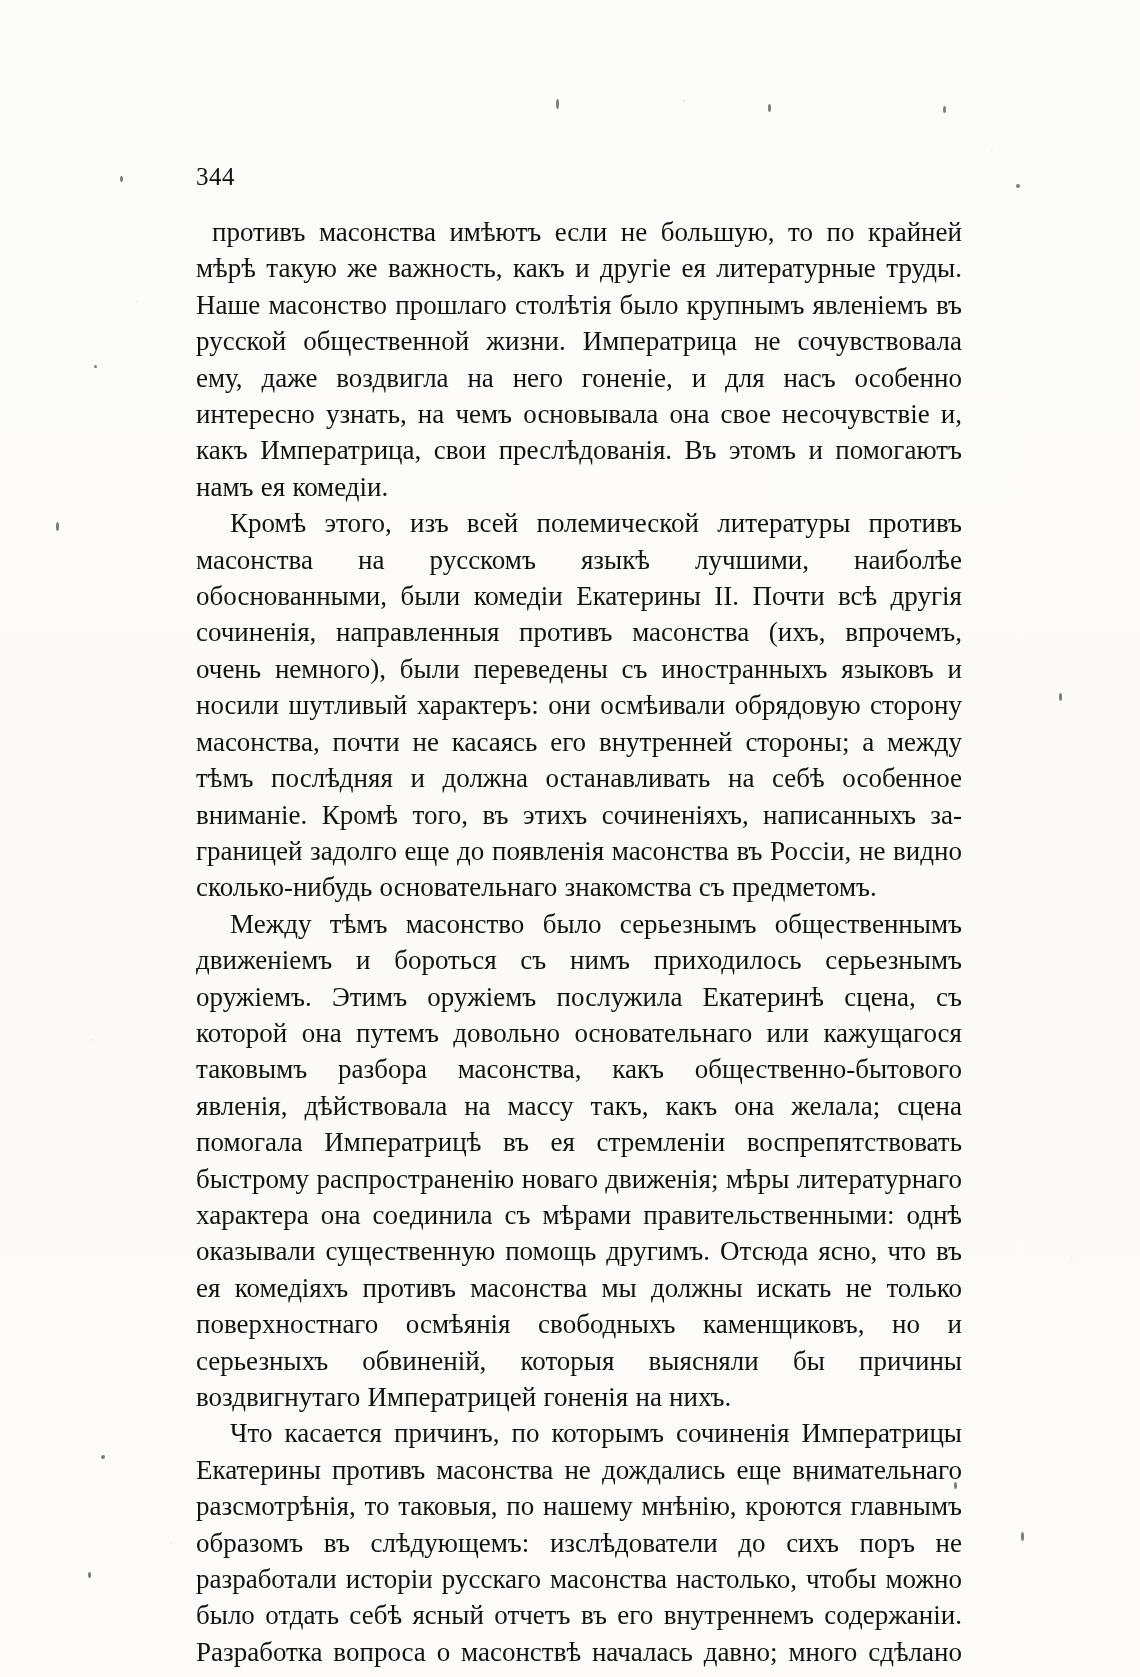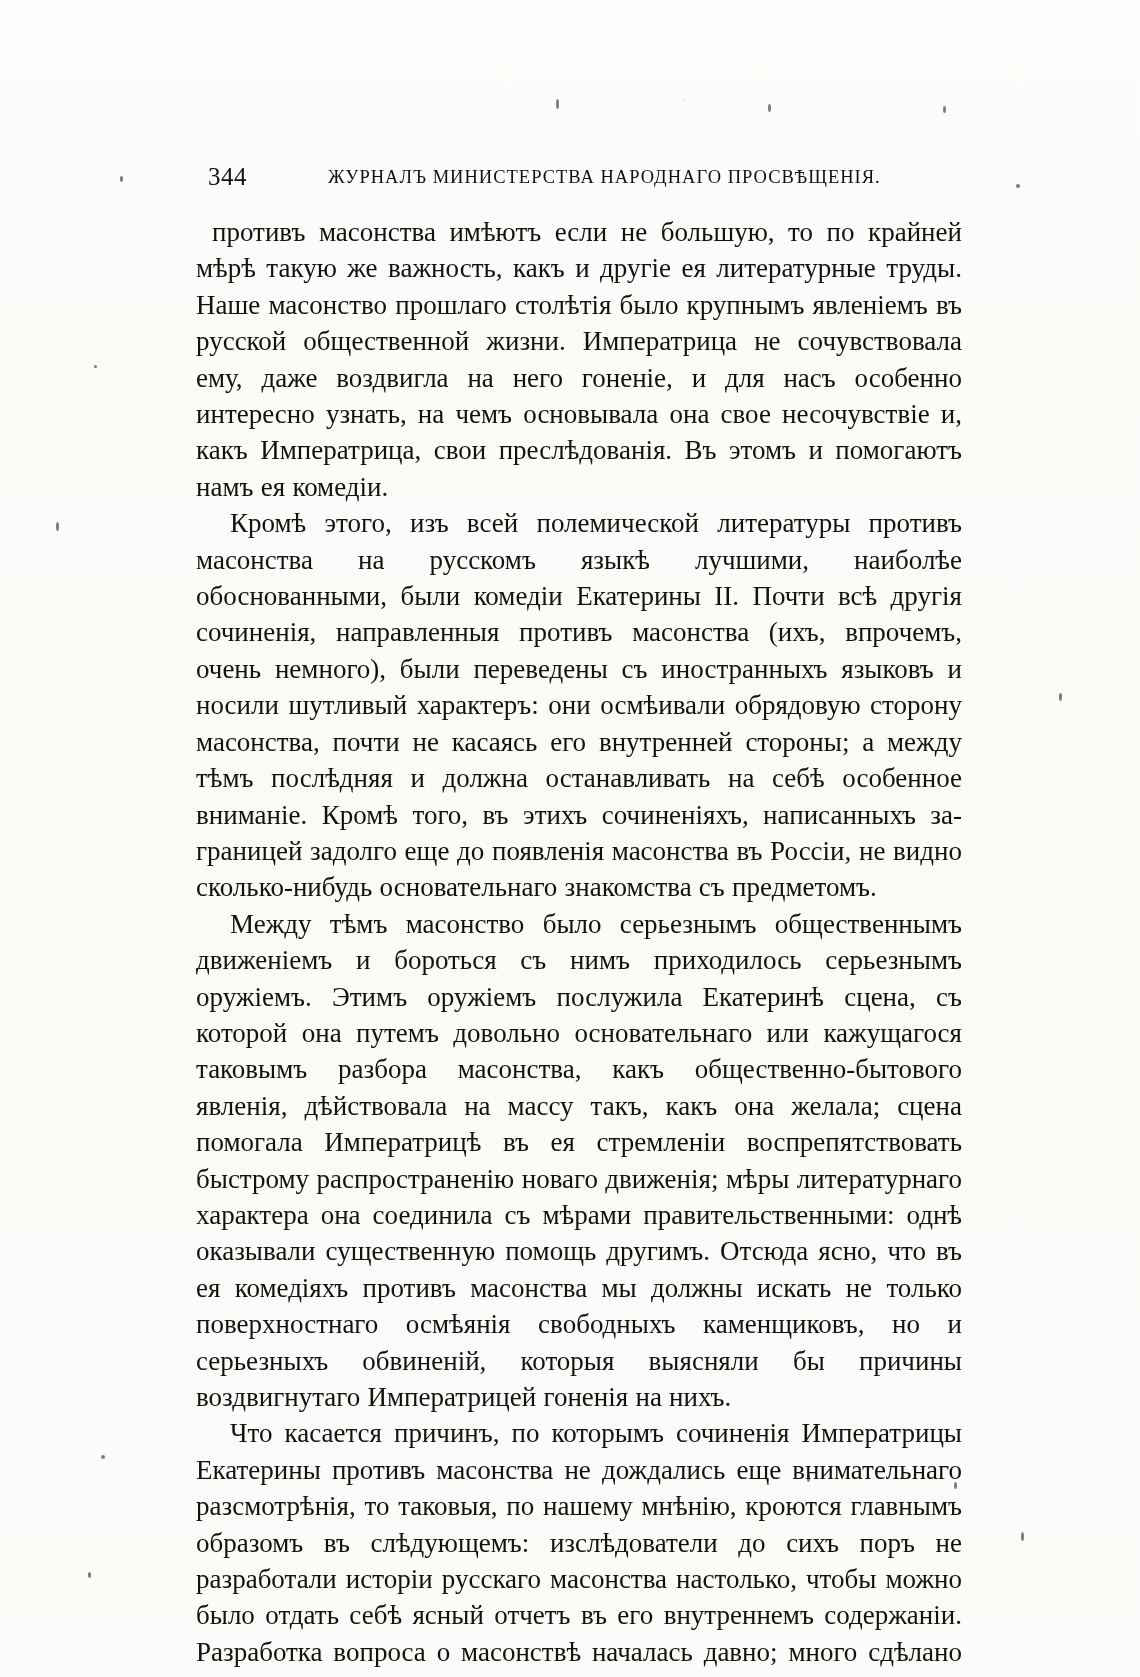--- a/index.html
+++ b/index.html
@@ -36,22 +36,21 @@
     position: absolute;
     left: 0; top: 0; right: 0; bottom: 0;
   }
 
   .header-row {
     position: absolute;
     left: 196px;
     top: 163px;
     width: 760px;
     display: flex;
-    align-items: center;
-    margin-left: 12px;
+    align-items: flex-start;
   }
   .folio {
     font-size: 25px;
     letter-spacing: 0.5px;
     font-family: "Liberation Serif", serif;
     color: #111;
     width: 120px;
   }
   .running-head {
     font-size: 18.5px;
@@ -94,21 +93,20 @@
 </head>
 <body>
 
 <div class="page">
   <div class="paper-texture"></div>
 
   <div class="content">
 
     <div class="header-row">
       <div class="folio">344</div>
-      <div class="running-head">ЖУРНАЛЪ МИНИСТЕРСТВА НАРОДНАГО ПРОСВѢЩЕНІЯ.</div>
     </div>
 
     <div class="body-block">
       <p class="para first">противъ масонства имѣютъ если не большую, то по крайней мѣрѣ такую же важность, какъ и другіе ея литературные труды. Наше масонство прошлаго столѣтія было крупнымъ явленіемъ въ русской общественной жизни. Императрица не сочувствовала ему, даже воздвигла на него гоненіе, и для насъ особенно интересно узнать, на чемъ основывала она свое несочувствіе и, какъ Императрица, свои преслѣдованія. Въ этомъ и помогаютъ намъ ея комедіи.</p>
       <p class="para">Кромѣ этого, изъ всей полемической литературы противъ масонства на русскомъ языкѣ лучшими, наиболѣе обоснованными, были комедіи Екатерины II. Почти всѣ другія сочиненія, направленныя противъ масонства (ихъ, впрочемъ, очень немного), были переведены съ иностранныхъ языковъ и носили шутливый характеръ: они осмѣивали обрядовую сторону масонства, почти не касаясь его внутренней стороны; а между тѣмъ послѣдняя и должна останавливать на себѣ особенное вниманіе. Кромѣ того, въ этихъ сочиненіяхъ, написанныхъ за-границей задолго еще до появленія масонства въ Россіи, не видно сколько-нибудь основательнаго знакомства съ предметомъ.</p>
       <p class="para">Между тѣмъ масонство было серьезнымъ общественнымъ движеніемъ и бороться съ нимъ приходилось серьезнымъ оружіемъ. Этимъ оружіемъ послужила Екатеринѣ сцена, съ которой она путемъ довольно основательнаго или кажущагося таковымъ разбора масонства, какъ общественно-бытового явленія, дѣйствовала на массу такъ, какъ она желала; сцена помогала Императрицѣ въ ея стремленіи воспрепятствовать быстрому распространенію новаго движенія; мѣры литературнаго характера она соединила съ мѣрами правительственными: однѣ оказывали существенную помощь другимъ. Отсюда ясно, что въ ея комедіяхъ противъ масонства мы должны искать не только поверхностнаго осмѣянія свободныхъ каменщиковъ, но и серьезныхъ обвиненій, которыя выясняли бы причины воздвигнутаго Императрицей гоненія на нихъ.</p>
       <p class="para">Что касается причинъ, по которымъ сочиненія Императрицы Екатерины противъ масонства не дождались еще внимательнаго разсмотрѣнія, то таковыя, по нашему мнѣнію, кроются главнымъ образомъ въ слѣдующемъ: изслѣдователи до сихъ поръ не разработали исторіи русскаго масонства настолько, чтобы можно было отдать себѣ ясный отчетъ въ его внутреннемъ содержаніи. Разработка вопроса о масонствѣ началась давно; много сдѣлано отдѣльныхъ экскурсовъ въ эту область, но до сихъ поръ всѣ полученныя свѣдѣнія не были сведены въ одно цѣлое, которое давало бы понятіе о характерѣ масонскаго</p>
     </div>
 
     <span class="speck" style="left:556px; top:99px; width:3px; height:10px;"></span>

